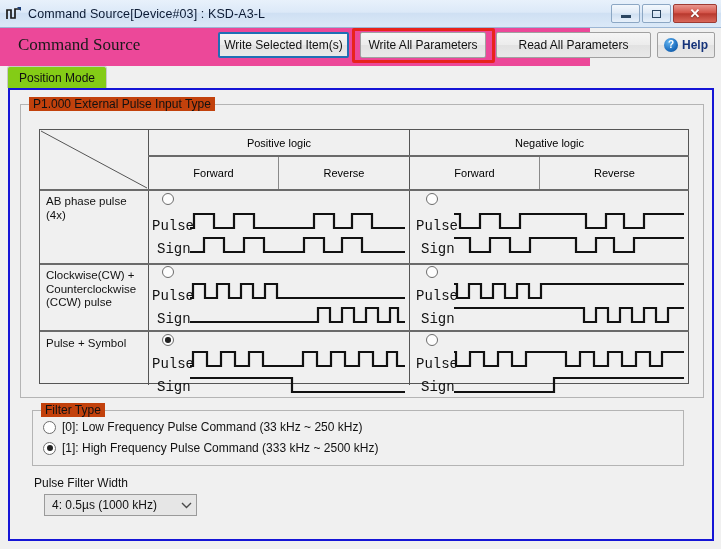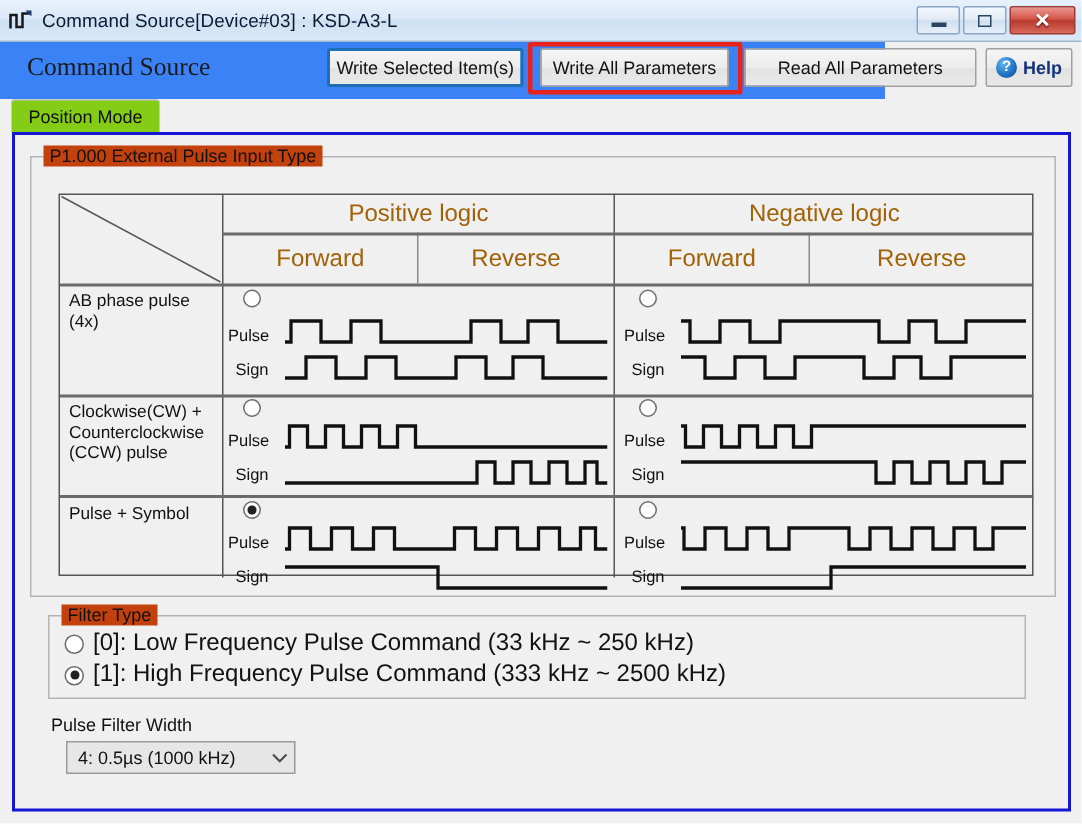--- a/index.html
+++ b/index.html
@@ -50,21 +50,21 @@
     background: linear-gradient(to bottom, #e9968e 0%, #d4554a 45%, #b8392e 52%, #d9675a 100%);
   }
   .glyph-min { width: 10px; height: 3px; background: #2b4560; margin-top: 6px; }
   .glyph-max { width: 9px; height: 8px; border: 1.6px solid #2b4560; box-sizing: border-box; }
   .glyph-close { color: #ffffff; font-size: 13px; font-weight: bold; line-height: 1; text-shadow: 0 1px 1px rgba(0,0,0,.4); }
 
   
   .header {
     position: absolute; left: 0; top: 28px;
     width: 590px; height: 38px;
-    background: #3b82f6;
+    background: #ec4899;
     box-sizing: border-box;
   }
   .page-title {
     position: absolute; left: 18px; top: 7px;
     font-size: 17px; color: #1a1a1a;
     font-family: "Liberation Serif", serif;
   }
   .tbtn {
     position: absolute; top: 4px; height: 26px;
     background: linear-gradient(to bottom, #f5f5f5 0%, #ececec 50%, #e2e2e2 51%, #e9e9e9 100%);
@@ -149,21 +149,21 @@
     border: 1px solid #555;
     box-sizing: border-box;
     background: #f0f0f0;
   }
   .vline { position: absolute; width: 1px; background: #555; }
   .hline { position: absolute; height: 1px; background: #555; }
   .hline.thick { height: 2px; background: #6a6a6a; }
   .vline.thin { background: #8a8a8a; }
   .hdr-txt {
     position: absolute;
-    font-size: 16px; color: #a16207;
+    font-size: 11px; color: #000000;
     display: flex; align-items: center; justify-content: center;
     box-sizing: border-box;
   }
   .row-label {
     position: absolute;
     font-size: 11.5px; color: #111;
     line-height: 13.5px;
     box-sizing: border-box;
   }
   .diag { position: absolute; left: 0; top: 0; }
@@ -175,29 +175,29 @@
     background: #fdfdfd;
     box-sizing: border-box; cursor: pointer;
   }
   .radio.sel::after {
     content: ''; position: absolute;
     left: 2.2px; top: 2.2px; width: 5.6px; height: 5.6px;
     border-radius: 50%; background: #222;
   }
   .wavebox { position: absolute; }
   .wavelbl {
-    position: absolute; font-size: 11px; color: #111;
-    font-family: Liberation Sans, sans-serif;
+    position: absolute; font-size: 14px; color: #111;
+    font-family: Liberation Mono, monospace;
   }
 
   
   .frow {
     position: absolute; left: 10px;
     display: flex; align-items: center; gap: 6px;
-    font-size: 16px; color: #111;
+    font-size: 12px; color: #111;
     cursor: pointer;
   }
   .fradio {
     width: 13px; height: 13px; border-radius: 50%;
     border: 1px solid #6d6d6d; background: #fff;
     position: relative; flex: 0 0 auto;
     box-sizing: border-box;
   }
   .fradio.sel::after {
     content: ''; position: absolute;

